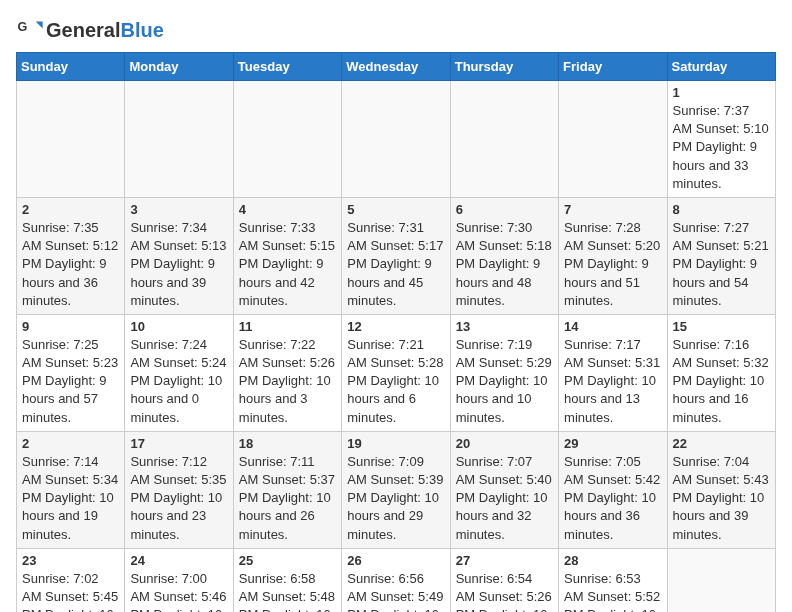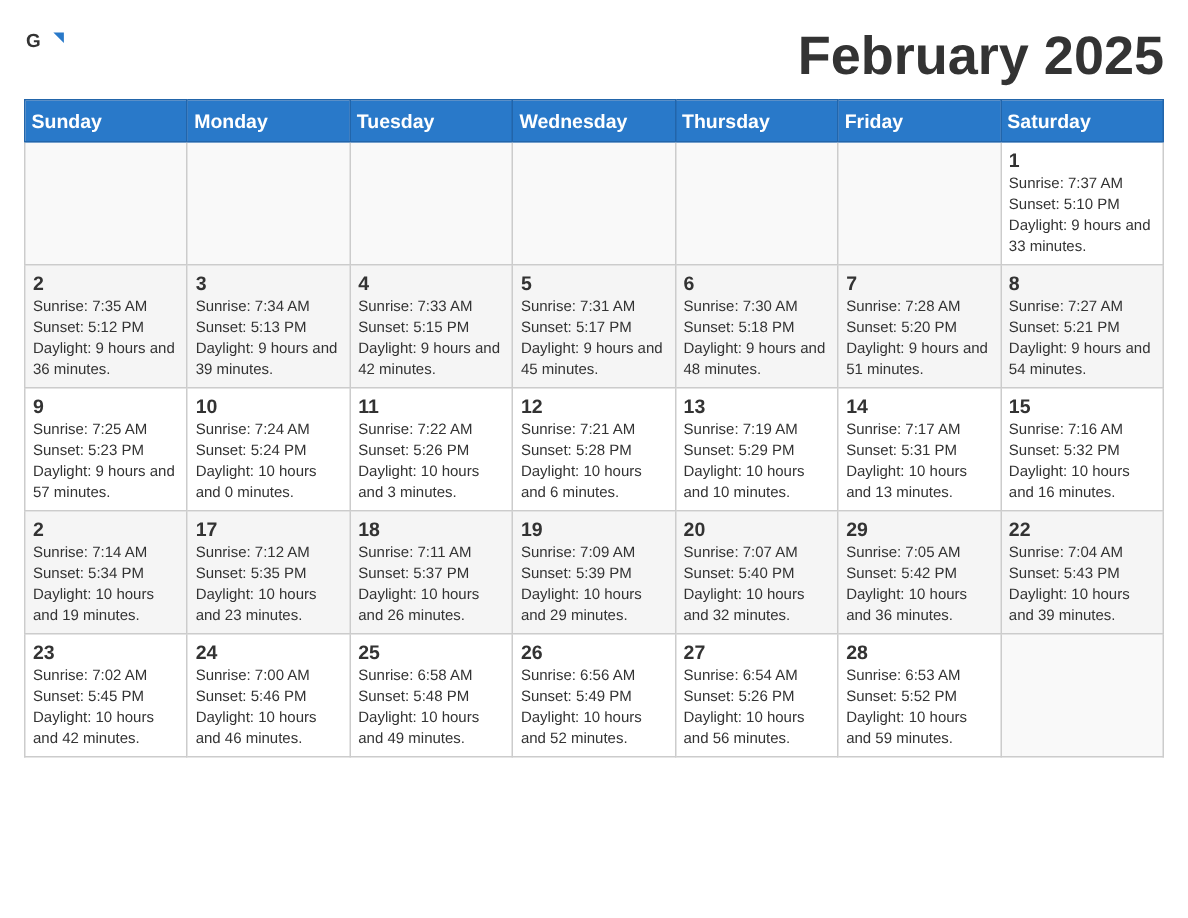--- a/index.html
+++ b/index.html
@@ -67,40 +67,44 @@
     .calendar tr:nth-child(odd) td {
       background: #fff;
     }
     .day-num {
       font-size: 13px;
       font-weight: bold;
       display: block;
       margin-bottom: 2px;
     }
     .day-info {
-      font-size: 10px;
+      font-size: 13px;
       line-height: 1.4;
       color: #333;
     }
     .empty-cell {
       background: #f9f9f9 !important;
     }
   </style>
 </head>
 <body>
 
 <div class="header">
   <div class="logo">
     <svg class="logo-icon" viewBox="0 0 40 40">
       <text x="2" y="22" font-size="18" font-weight="bold" fill="#333">G</text>
       <polygon points="28,8 38,8 38,18" fill="#2979c9"></polygon>
     </svg>
+    <div>
+      <div style="font-size:20px;font-weight:bold;color:#333;line-height:1.1;">
+        <span>General</span><span style="color:#2979c9">Blue</span>
+      </div>
+    </div>
   </div>
   <div class="title-block">
-    <div class="month-title">February 2025</div>
   </div>
 </div>
 
 <table class="calendar">
   <thead>
     <tr>
     <th>Sunday</th>
         <th>Monday</th>
         <th>Tuesday</th>
         <th>Wednesday</th>

